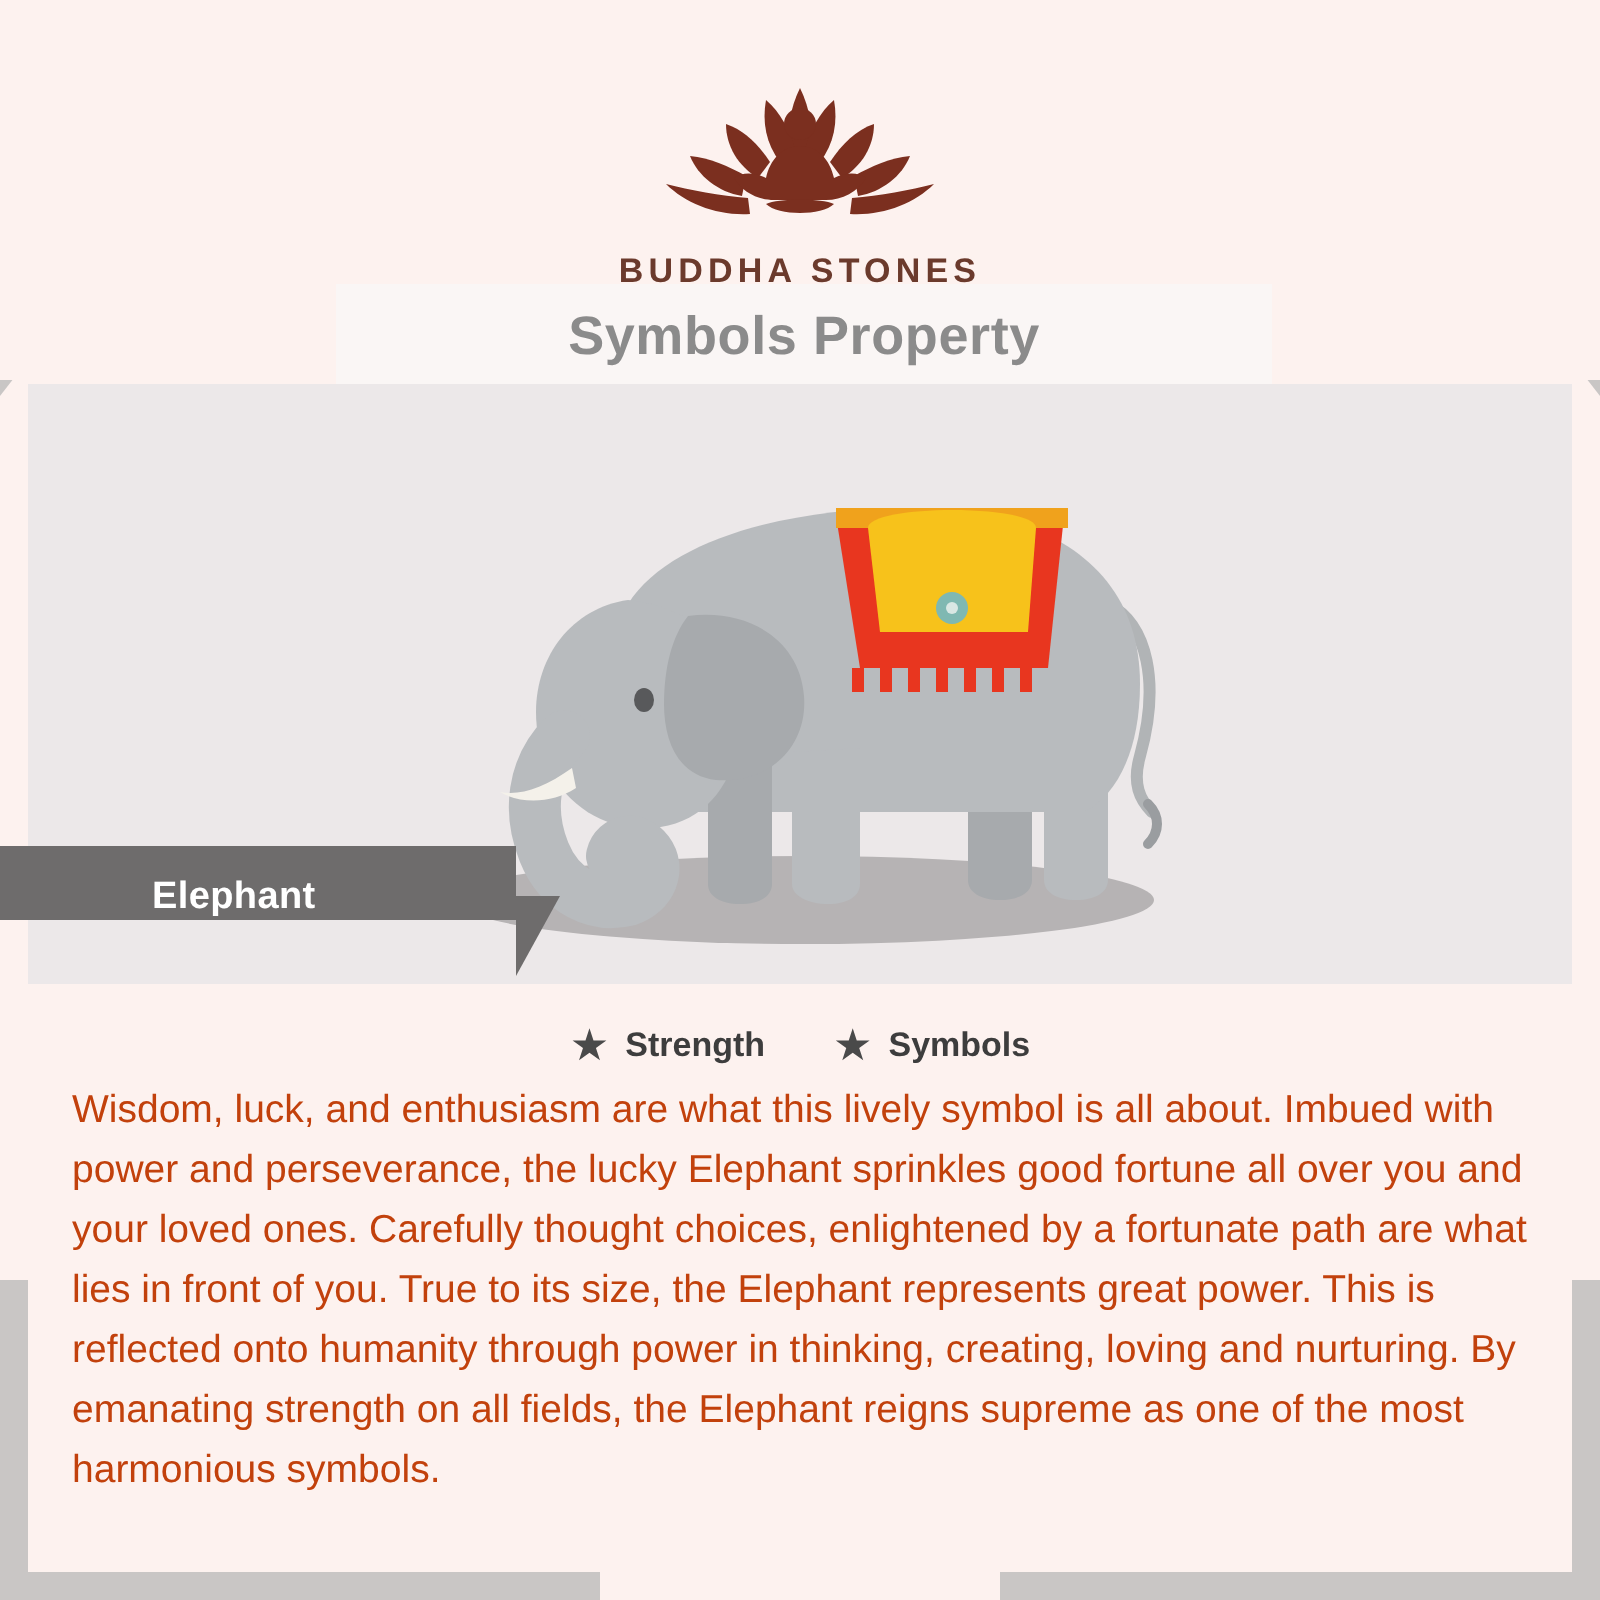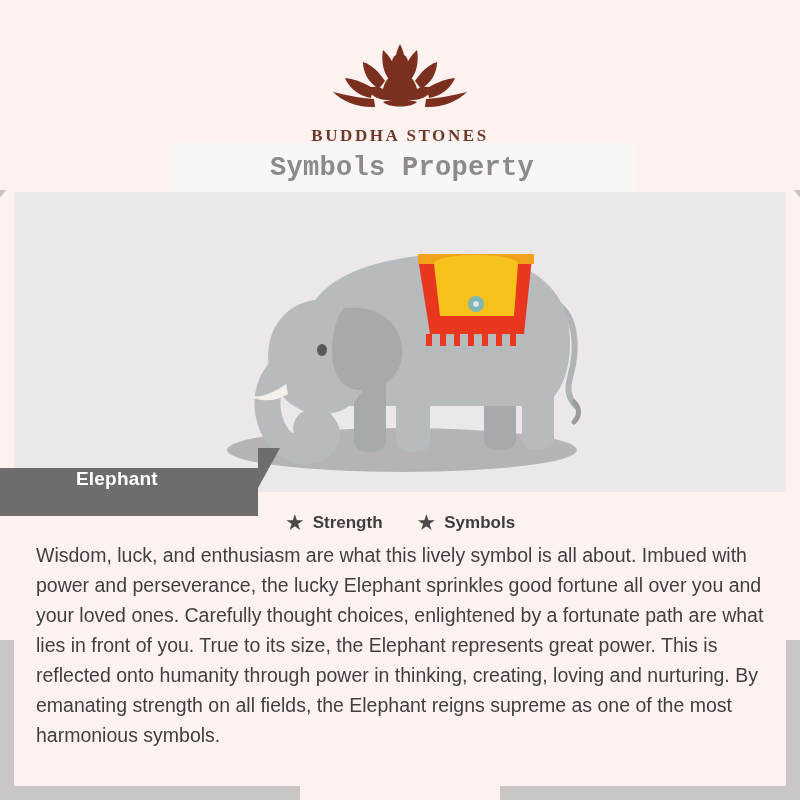--- a/index.html
+++ b/index.html
@@ -64,35 +64,34 @@
     left: 0; right: 0; top: 18px;
     text-align: center;
   }
   .logo-mark { display: block; margin: 0 auto; }
   .brand-name {
     margin-top: 4px;
     font-size: 17px;
     letter-spacing: 2.6px;
     font-weight: bold;
     color: #6b3a2c;
-    font-family: Liberation Serif, serif;
+    font-family: Liberation Sans, sans-serif;
   }
 
   
   .title-band {
     position: absolute;
     left: 168px;
     top: 142px;
     width: 468px;
     height: 52px;
     background: #faf6f5;
     display: flex;
     align-items: center;
     justify-content: center;
-    font-family: Liberation Mono, monospace;
   }
   .title-band .title-text {
     font-size: 27px;
     font-weight: bold;
     color: #8b8b8b;
     letter-spacing: 0.3px;
   }
 
   
   .stage {
@@ -106,26 +105,26 @@
   }
   .stage-inner {
     position: absolute;
     inset: 0;
   }
 
   
   .label-tag {
     position: absolute;
     left: 0;
-    top: 468px;
+    top: 423px;
     width: 258px;
-    height: 48px;
+    height: 37px;
     background: #6e6c6c;
     display: flex;
-    align-items: flex-start;
+    align-items: flex-end;
     z-index: 5;
   }
   .label-tag .tag-text {
     color: #ffffff;
     font-size: 19px;
     font-weight: bold;
     padding-left: 76px;
     letter-spacing: 0.2px;
   }
   .label-tag-tip {
@@ -165,21 +164,21 @@
   }
 
   
   .body-text {
     position: absolute;
     left: 36px;
     right: 28px;
     top: 540px;
     font-size: 19.5px;
     line-height: 30px;
-    color: #404040;
+    color: #c2410c;
     font-family: "Liberation Sans", sans-serif;
   }
 </style>
 </head>
 <body>
 
 <div id="page">
 
   <div class="bar bar-top-left"></div>
   <div class="bar bar-top-right"></div>

